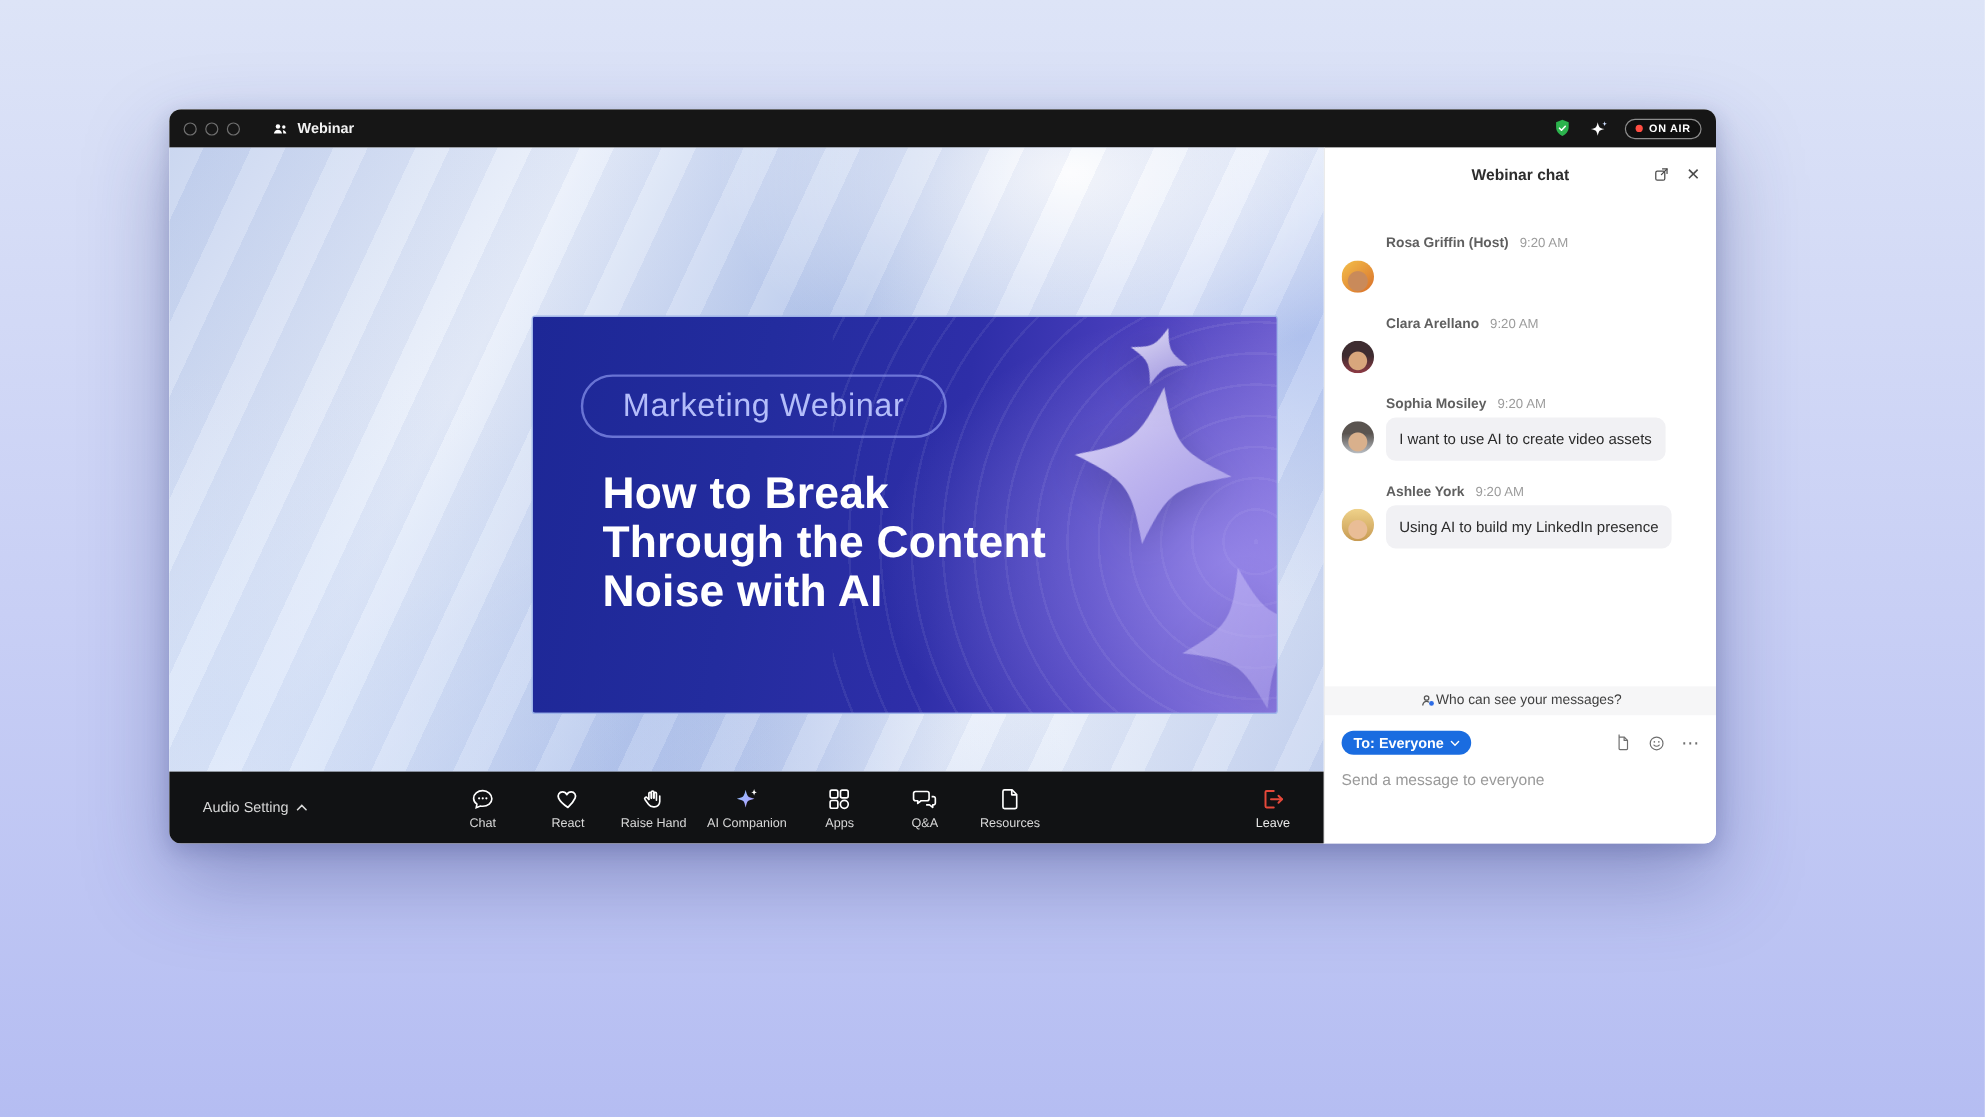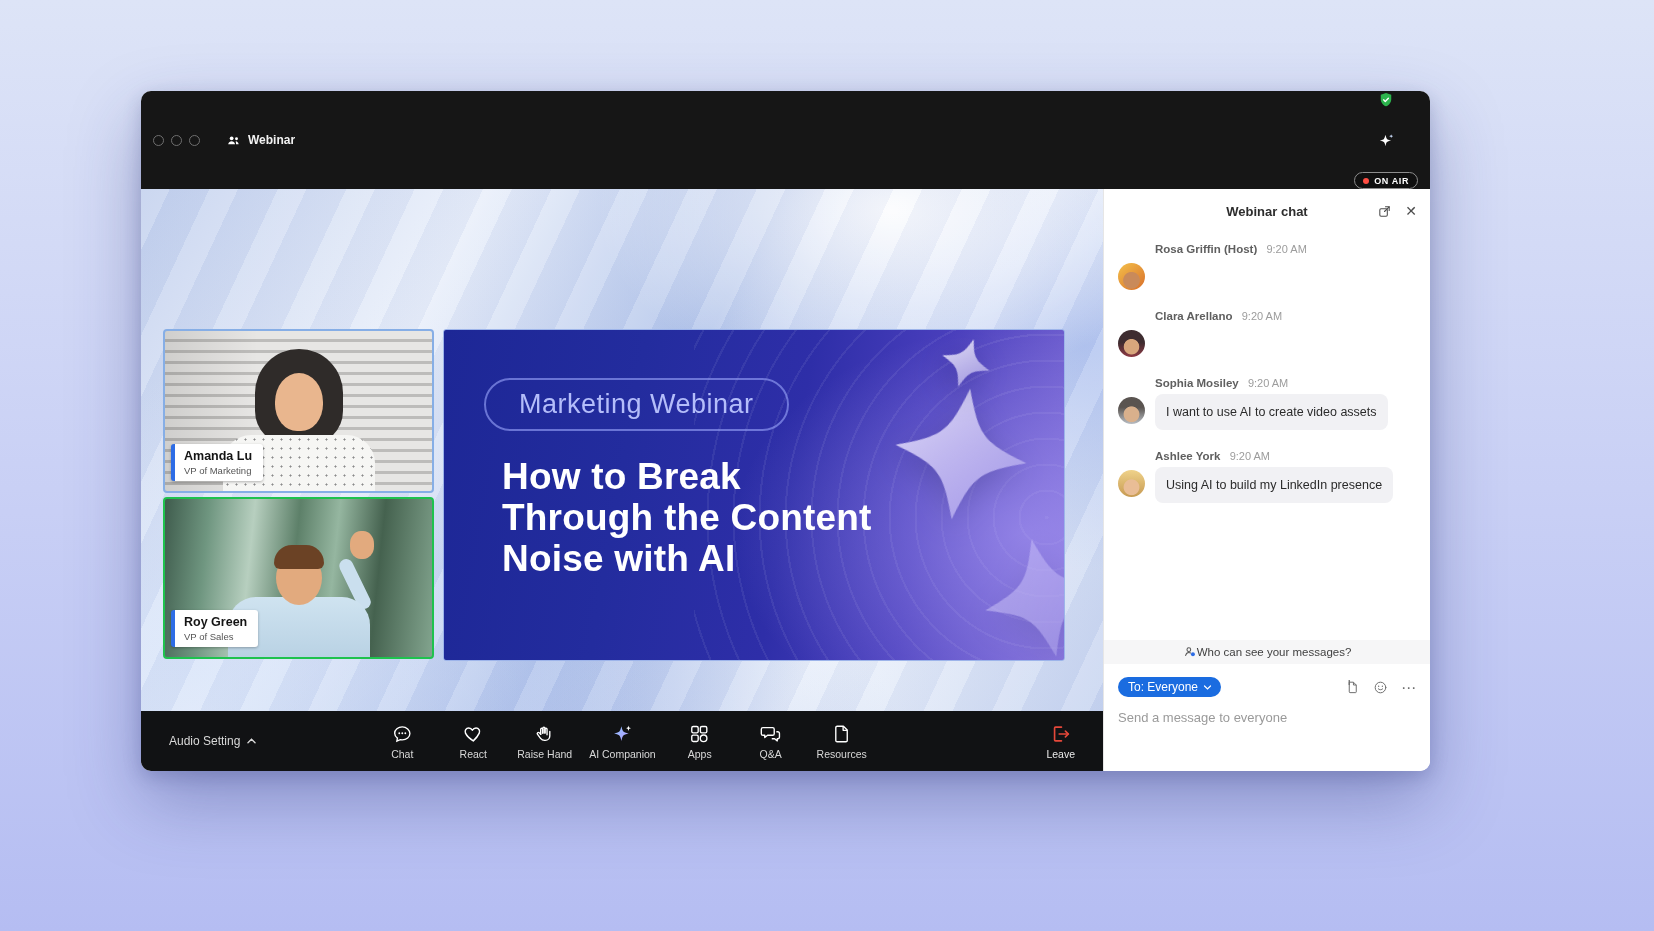--- a/index.html
+++ b/index.html
@@ -5,34 +5,34 @@
   * { margin:0; padding:0; box-sizing:border-box; }
   html,body { width:1654px; height:931px; overflow:hidden; }
   body {
     font-family:"Liberation Sans","DejaVu Sans",sans-serif;
     background:linear-gradient(180deg,#dde4f7 0%,#c8cff5 55%,#b5bdf2 100%);
     position:relative;
   }
 
   
   .window {
-    position:absolute; left:141px; top:91px; width:1289px; height:680px;
+    position:absolute; left:141px; top:91px; width:1289px; height:612px;
     border-radius:10px; overflow:hidden; display:flex; flex-direction:column;
     box-shadow:0 30px 70px rgba(40,50,120,.35), 0 6px 18px rgba(40,50,120,.22);
     background:#fff;
   }
 
   
   .titlebar { flex:0 0 32px; background:#161616; display:flex; align-items:center; padding:0 12px; }
   .traffic { display:flex; gap:7px; }
   .tl { width:11px; height:11px; border:1.5px solid #6f6f6f; border-radius:50%; cursor:pointer; }
   .title-group { display:flex; align-items:center; gap:7px; margin-left:26px; color:#fff; }
   .title-group svg { display:block; }
   .win-title { font-size:12px; font-weight:700; color:#f2f2f2; }
-  .titlebar-right { margin-left:auto; display:flex; align-items:center; gap:23px;flex-direction:column; }
+  .titlebar-right { margin-left:auto; display:flex; align-items:center; gap:13px; }
   .onair { display:flex; align-items:center; gap:5px; border:1px solid #8d8d8d; background:#101010;
            border-radius:10px; padding:2.5px 8px; cursor:default; }
   .onair-dot { width:6px; height:6px; border-radius:50%; background:#ff4d42; }
   .onair-text { font-size:9px; font-weight:700; letter-spacing:.6px; color:#fff; }
 
   
   .window-body { flex:1; display:flex; min-height:0; }
   .main { width:962px; flex:0 0 962px; display:flex; flex-direction:column; min-width:0; }
 
   
@@ -109,38 +109,38 @@
 
   
   .chat { flex:0 0 327px; width:327px; background:#fff; border-left:1px solid #e6e6e6; display:flex; flex-direction:column; }
   .chat-header { flex:0 0 44px; position:relative; display:flex; align-items:center; justify-content:center; }
   .chat-title { font-size:13px; font-weight:700; color:#2d2d2d; }
   .chat-header-icons { position:absolute; right:13px; top:0; bottom:0; display:flex; align-items:center; gap:13px; color:#4c4c4c; }
   .chat-header-icons .close-x { font-size:14px; color:#4c4c4c; cursor:pointer; line-height:1; }
   .chat-header-icons svg { cursor:pointer; display:block; }
 
   .chat-messages { flex:1; overflow:hidden; padding:10px 14px 0; }
-  .msg { display:flex; gap:10px; margin-bottom:20px; }
+  .msg { display:flex; gap:10px; margin-bottom:20px;margin-top:20px; }
   .avatar { width:27px; height:27px; flex:0 0 27px; border-radius:50%; margin-top:20px; }
   .av-rosa   { background:radial-gradient(circle at 50% 64%, #c98a5a 0 36%, transparent 40%), linear-gradient(140deg,#f4c04a,#d86e2a); }
   .av-clara  { background:radial-gradient(circle at 50% 62%, #d8a67c 0 34%, transparent 38%), linear-gradient(180deg,#3e2c30 0 46%,#8e3a44 100%); }
   .av-sophia { background:radial-gradient(circle at 50% 64%, #d9b08c 0 34%, transparent 38%), linear-gradient(180deg,#5a5450 0 38%,#b9bec4 100%); }
   .av-ashlee { background:radial-gradient(circle at 50% 64%, #e9bd96 0 34%, transparent 38%), linear-gradient(180deg,#efd28a,#c79a52); }
   .msg-meta { font-size:11.5px; margin-bottom:5px; }
   .msg-author { color:#5f5f5f; font-weight:700; margin-right:6px; }
   .msg-time { color:#9c9c9c; font-size:11px; }
   .bubble { display:inline-block; background:#f1f1f4; border-radius:8px; padding:9px 11px;
             font-size:12.5px; line-height:1.45; color:#2b2b2b; max-width:260px; }
 
   .privacy { flex:0 0 24px; background:#f6f6f7; display:flex; align-items:center; justify-content:center;
              gap:0; font-size:11.5px; color:#3f3f3f; cursor:pointer; }
 
   .compose { flex:0 0 auto; padding:13px 14px 46px; }
   .compose-row { display:flex; align-items:center; }
-  .to-pill { background:#1a6ce0; color:#fff; font-size:12px; font-weight:400; border-radius:12px;
+  .to-pill { background:#1a6ce0; color:#fff; font-size:12px; font-weight:700; border-radius:12px;
              padding:3px 9px 3px 10px; display:inline-flex; align-items:center; gap:5px; cursor:pointer; }
   .compose-icons { margin-left:auto; display:flex; align-items:center; gap:13px; color:#6f6f6f; }
   .compose-icons svg { display:block; cursor:pointer; }
   .dots { font-size:15px; color:#6f6f6f; cursor:pointer; line-height:1; }
   .compose-input { display:block; width:100%; border:none; outline:none; margin-top:13px;
                    font-size:13px; color:#333; font-family:inherit; background:transparent; }
   .compose-input::placeholder { color:#9a9a9a; }
 </style>
 </head>
 <body>
@@ -176,44 +176,20 @@
         <span class="onair-text">ON AIR</span>
       </div>
     </div>
   </div>
 
   <div class="window-body">
 
     <div class="main">
       <div class="stage">
 
-        <div class="video-col">
-
-          <div class="tile tile-amanda">
-            <div class="a-hair"></div>
-            <div class="a-face"></div>
-            <div class="a-body"></div>
-            <div class="name-tag">
-              <div class="tag-name">Amanda Lu</div>
-              <div class="tag-role">VP of Marketing</div>
-            </div>
-          </div>
-
-          <div class="tile tile-roy">
-            <div class="r-arm"></div>
-            <div class="r-hand"></div>
-            <div class="r-body"></div>
-            <div class="r-head"></div>
-            <div class="r-hair"></div>
-            <div class="name-tag">
-              <div class="tag-name">Roy Green</div>
-              <div class="tag-role">VP of Sales</div>
-            </div>
-          </div>
-        </div>
 
         <div class="slide">
           <div class="ripples"></div>
           <svg class="star star-big" viewBox="0 0 120 120">
             <defs>
                 <linearGradient id="sg1" x1="0" y1="0" x2="1" y2="1">
               <stop offset="0" stop-color="#e7e4f8"></stop>
                   <stop offset="1" stop-color="#958cd8"></stop>
                 </linearGradient>
               </defs>

